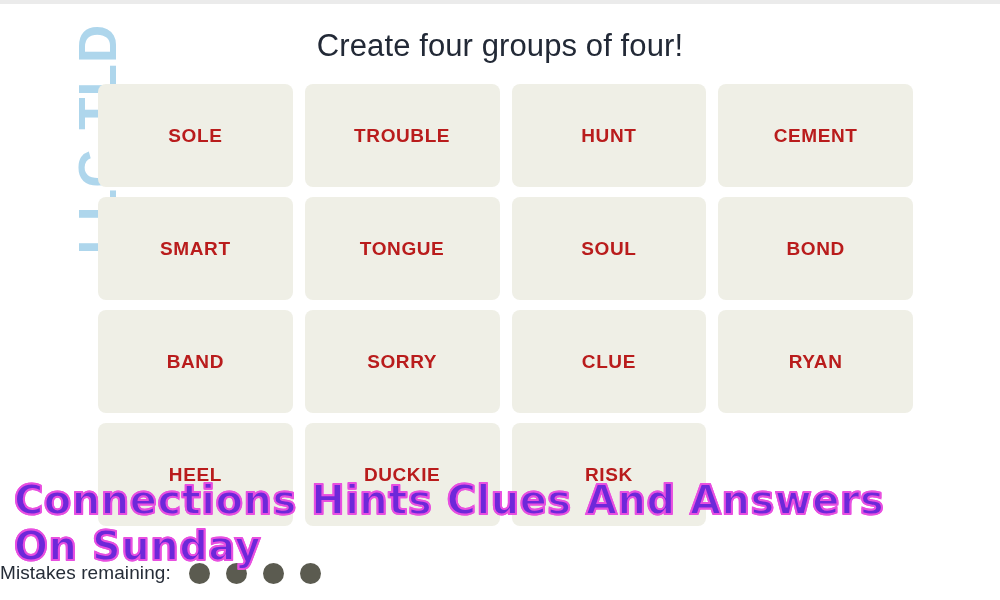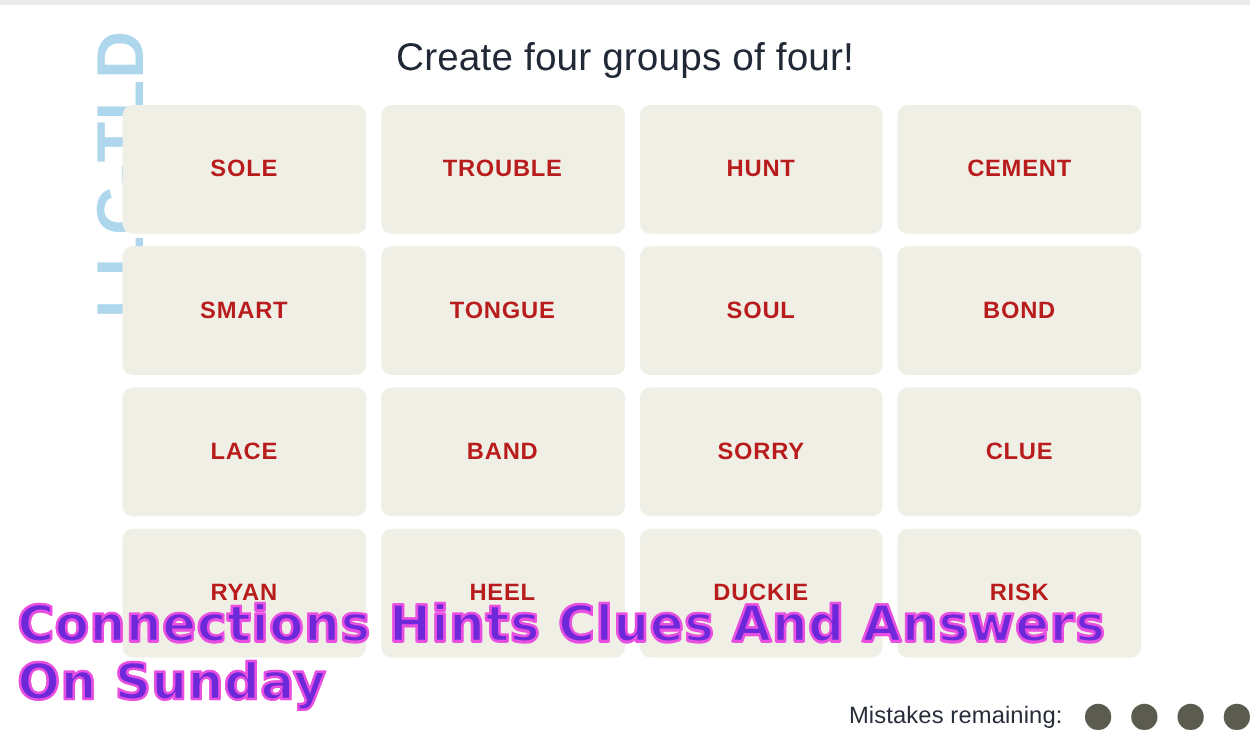--- a/index.html
+++ b/index.html
@@ -92,21 +92,21 @@
     user-select: none;
   }
 
   .status {
     position: absolute;
     top: 562px;
     left: 0;
     width: 1000px;
     display: flex;
     align-items: center;
-    justify-content: flex-end;
+    justify-content: flex-start;
     gap: 14px;
   }
   .status-label {
     font-size: 19px;
     color: #262d38;
     font-family: "Liberation Sans", sans-serif;
     letter-spacing: 0.1px;
   }
   .dots {
     display: flex;
@@ -154,21 +154,20 @@
 
   <div class="board">
     <div class="tile">SOLE</div>
     <div class="tile">TROUBLE</div>
     <div class="tile">HUNT</div>
     <div class="tile">CEMENT</div>
     <div class="tile">SMART</div>
     <div class="tile">TONGUE</div>
     <div class="tile">SOUL</div>
     <div class="tile">BOND</div>
-    <div class="tile">LACE</div>
     <div class="tile">BAND</div>
     <div class="tile">SORRY</div>
     <div class="tile">CLUE</div>
     <div class="tile">RYAN</div>
     <div class="tile">HEEL</div>
     <div class="tile">DUCKIE</div>
     <div class="tile">RISK</div>
   </div>
 
   <div class="status">

